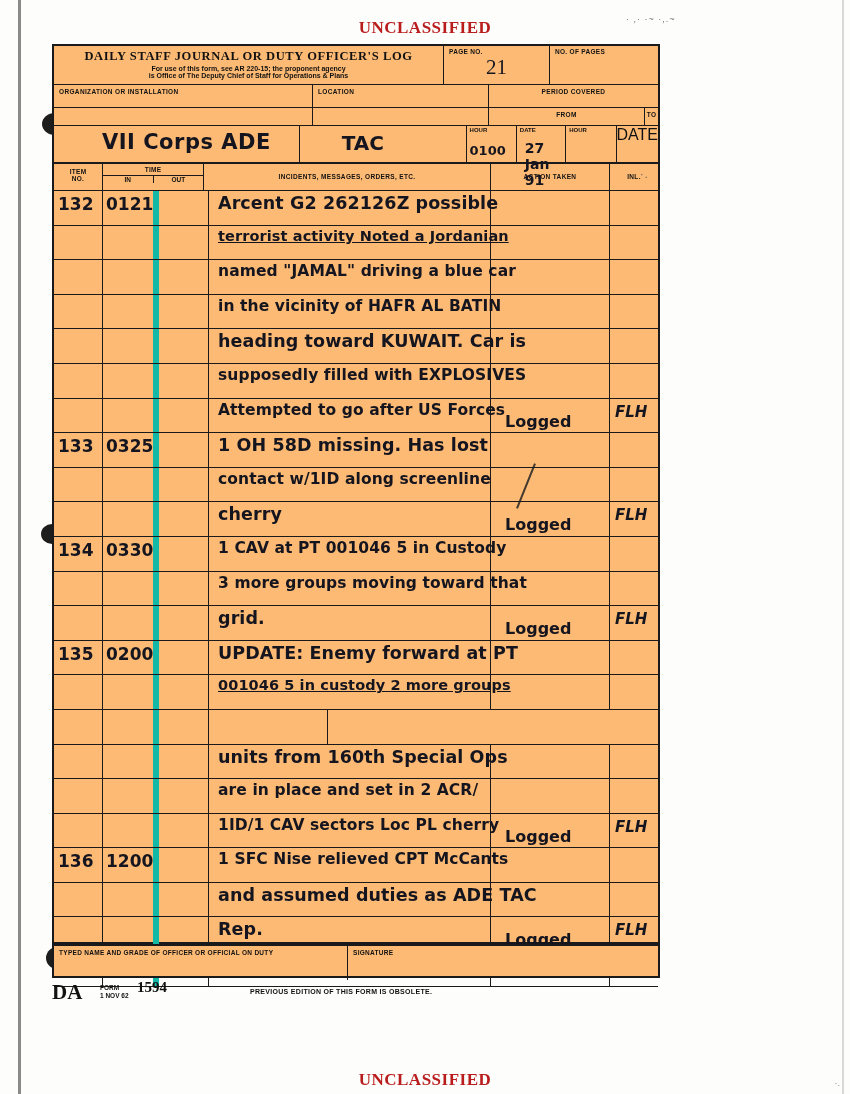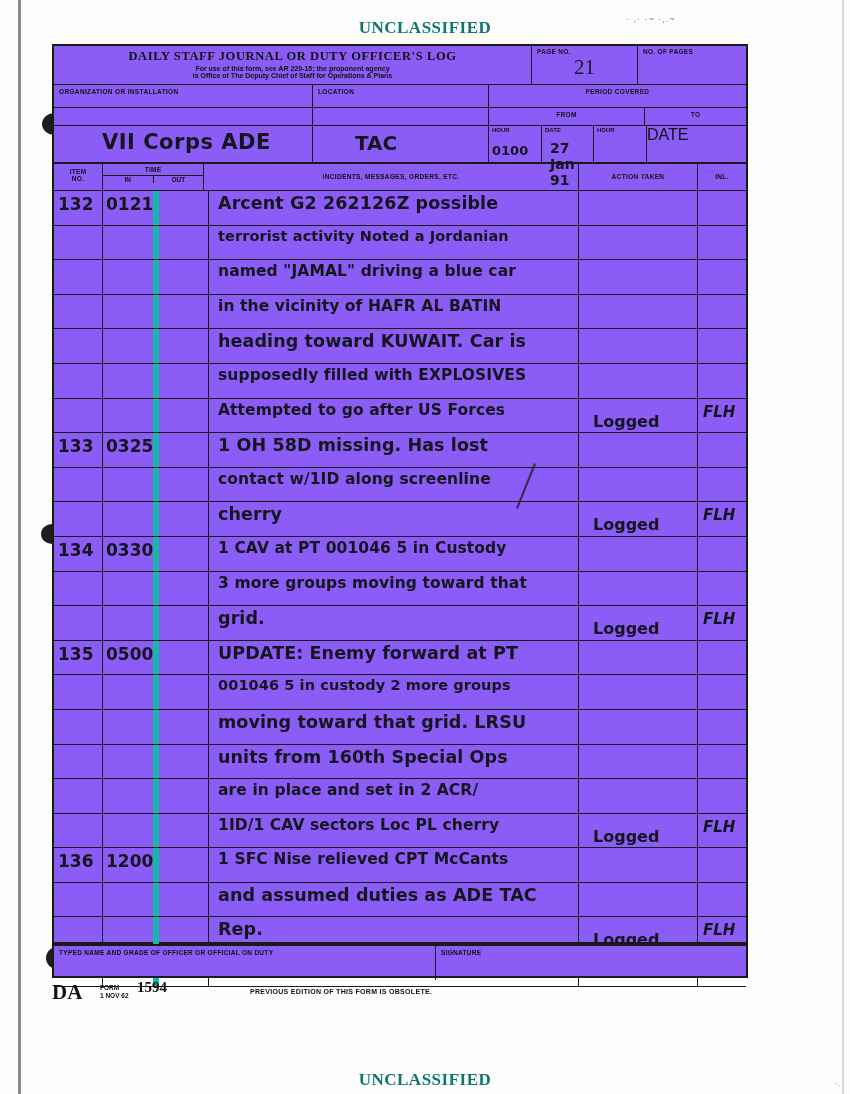--- a/index.html
+++ b/index.html
@@ -31,44 +31,44 @@
     background: #6b6b6b; opacity: .25;
   }
   .classification {
     position: absolute;
     width: 100%;
     text-align: center;
     font-family: "Liberation Serif", serif;
     font-weight: bold;
     font-size: 17px;
     letter-spacing: .5px;
-    color: #0f766e;
+    color: #b91c1c;
   }
   .classification.top { top: 18px; }
   .classification.bottom { top: 1070px; }
 
   .punch {
     position: absolute;
     width: 26px; height: 22px;
     background: #1d1d1d;
     border-radius: 50%;
   }
   .punch.p1 { left: 42px; top: 113px; }
   .punch.p2 { left: 41px; top: 524px; width: 22px; height: 20px;}
   .punch.p3 { left: 46px; top: 946px; width: 28px; height: 24px;}
 
   .form {
     position: absolute;
     left: 52px;
     top: 44px;
-    width: 696px;
+    width: 608px;
     height: 900px;
     border: 2px solid #1a1a1a;
     box-sizing: border-box;
-    background: #8b5cf6;
+    background: #fdba74;
   }
 
   
   .hdr-row1 { display: flex; height: 38px; border-bottom: 1px solid #1a1a1a; }
   .hdr-title {
     flex: 1 1 auto;
     text-align: center;
     padding-top: 3px;
     border-right: 1px solid #1a1a1a;
   }
@@ -194,21 +194,21 @@
     font-family: "DejaVu Sans", sans-serif;
     margin-top: 8px;
   }
   .t-inl {
     position: absolute; left: 5px; top: 4px;
     font-size: 15px; font-weight: bold;
     font-family: "DejaVu Sans", sans-serif;
     font-style: italic;
   }
   .small-inc { font-size: 15.5px; }
-  .tiny-inc { font-size: 14.5px; }
+  .tiny-inc { font-size: 14.5px; text-decoration: underline; }
 
   
   .pen-stroke {
     position: absolute;
     left: 525px; top: 462px;
     width: 2px; height: 48px;
     background: #222;
     transform: rotate(22deg);
     opacity: .85;
   }
@@ -620,21 +620,21 @@
           </div>
           <div class="b-inl">
             <div class="t-inl hw">FLH</div>
           </div>
         </div>
         <div class="row">
           <div class="b-item">
             <div class="t-item hw">135</div>
           </div>
           <div class="b-in">
-            <div class="t-in hw">0500</div>
+            <div class="t-in hw">0200</div>
           </div>
           <div class="b-out">
             <div class="t-in hw"></div>
           </div>
           <div class="b-inc">
             <div class="t-inc hw">UPDATE: Enemy forward at PT</div>
           </div>
           <div class="b-act">
             <div class="t-act hw"></div>
           </div>
@@ -664,23 +664,20 @@
         </div>
         <div class="row">
           <div class="b-item">
             <div class="t-item hw"></div>
           </div>
           <div class="b-in">
             <div class="t-in hw"></div>
           </div>
           <div class="b-out">
             <div class="t-in hw"></div>
-          </div>
-          <div class="b-inc">
-            <div class="t-inc hw">moving toward that grid. LRSU</div>
           </div>
           <div class="b-act">
             <div class="t-act hw"></div>
           </div>
           <div class="b-inl">
             <div class="t-inl hw"></div>
           </div>
         </div>
         <div class="row">
           <div class="b-item">

